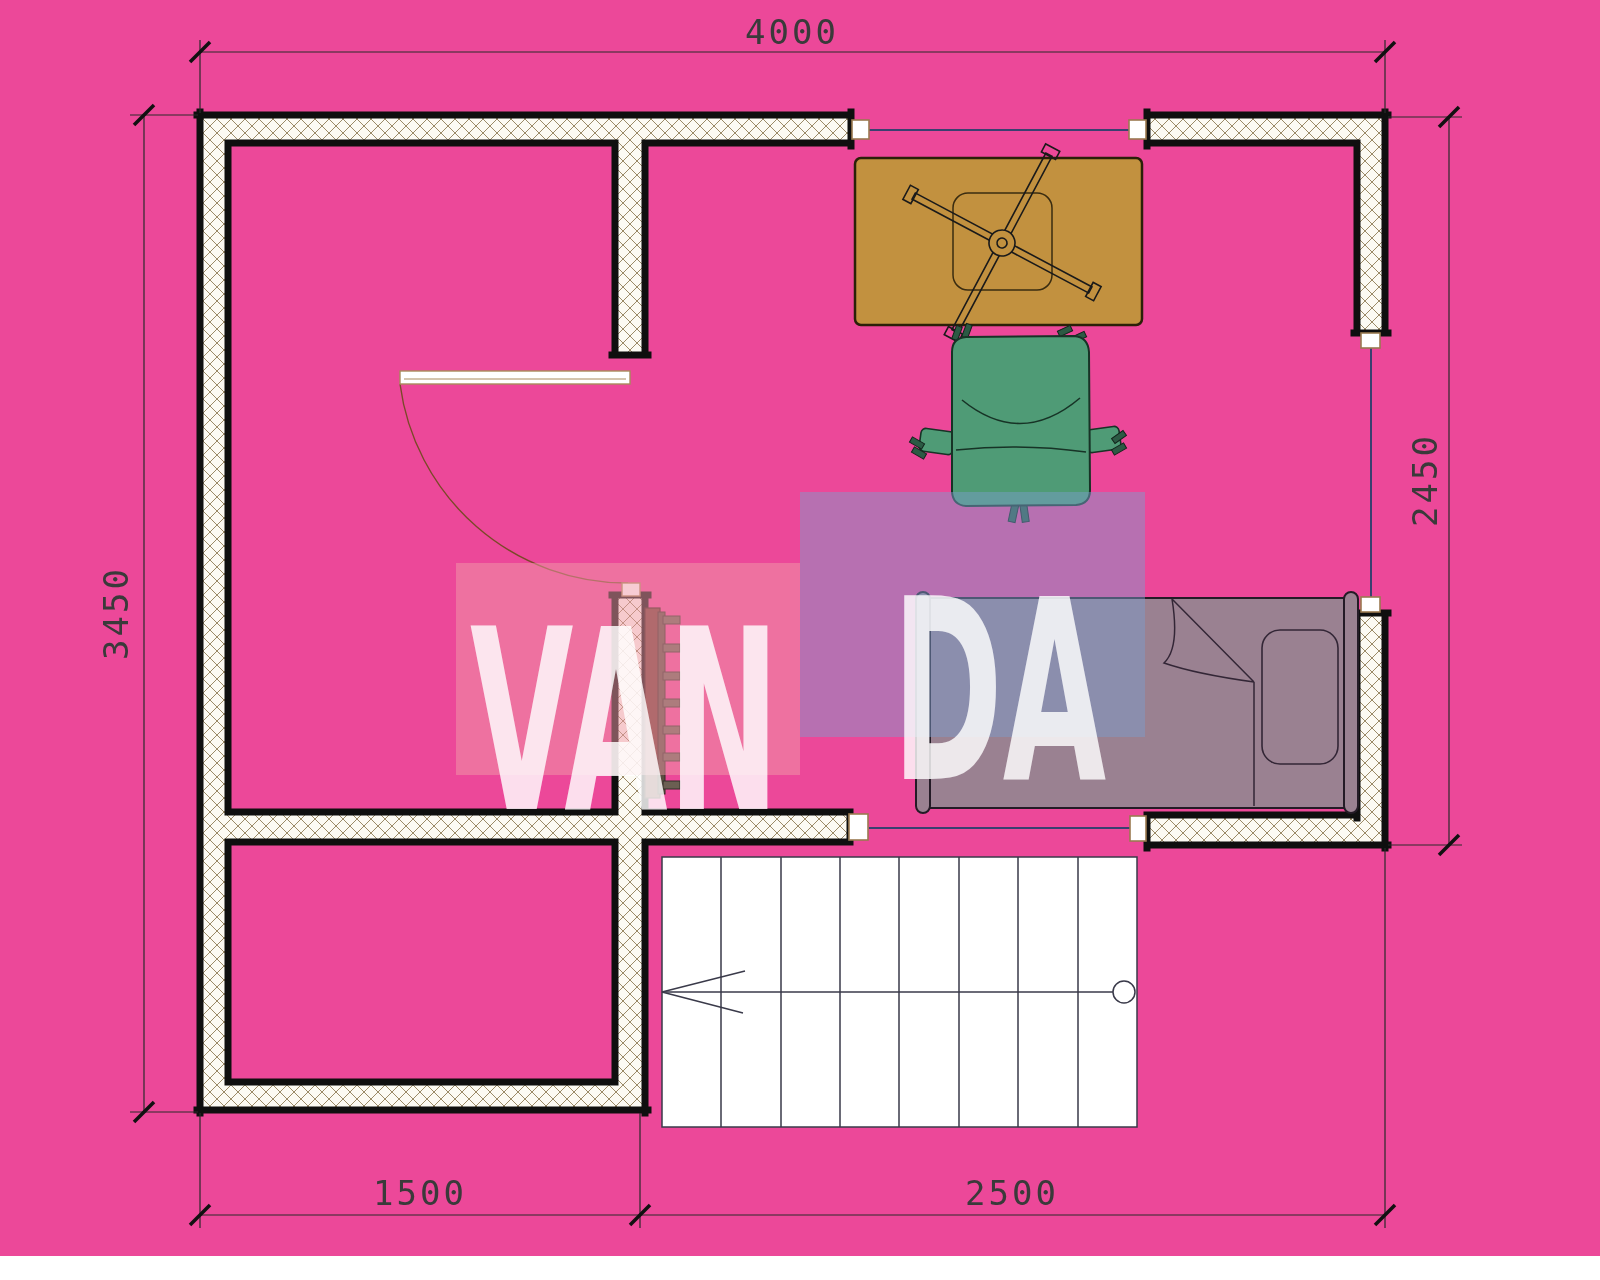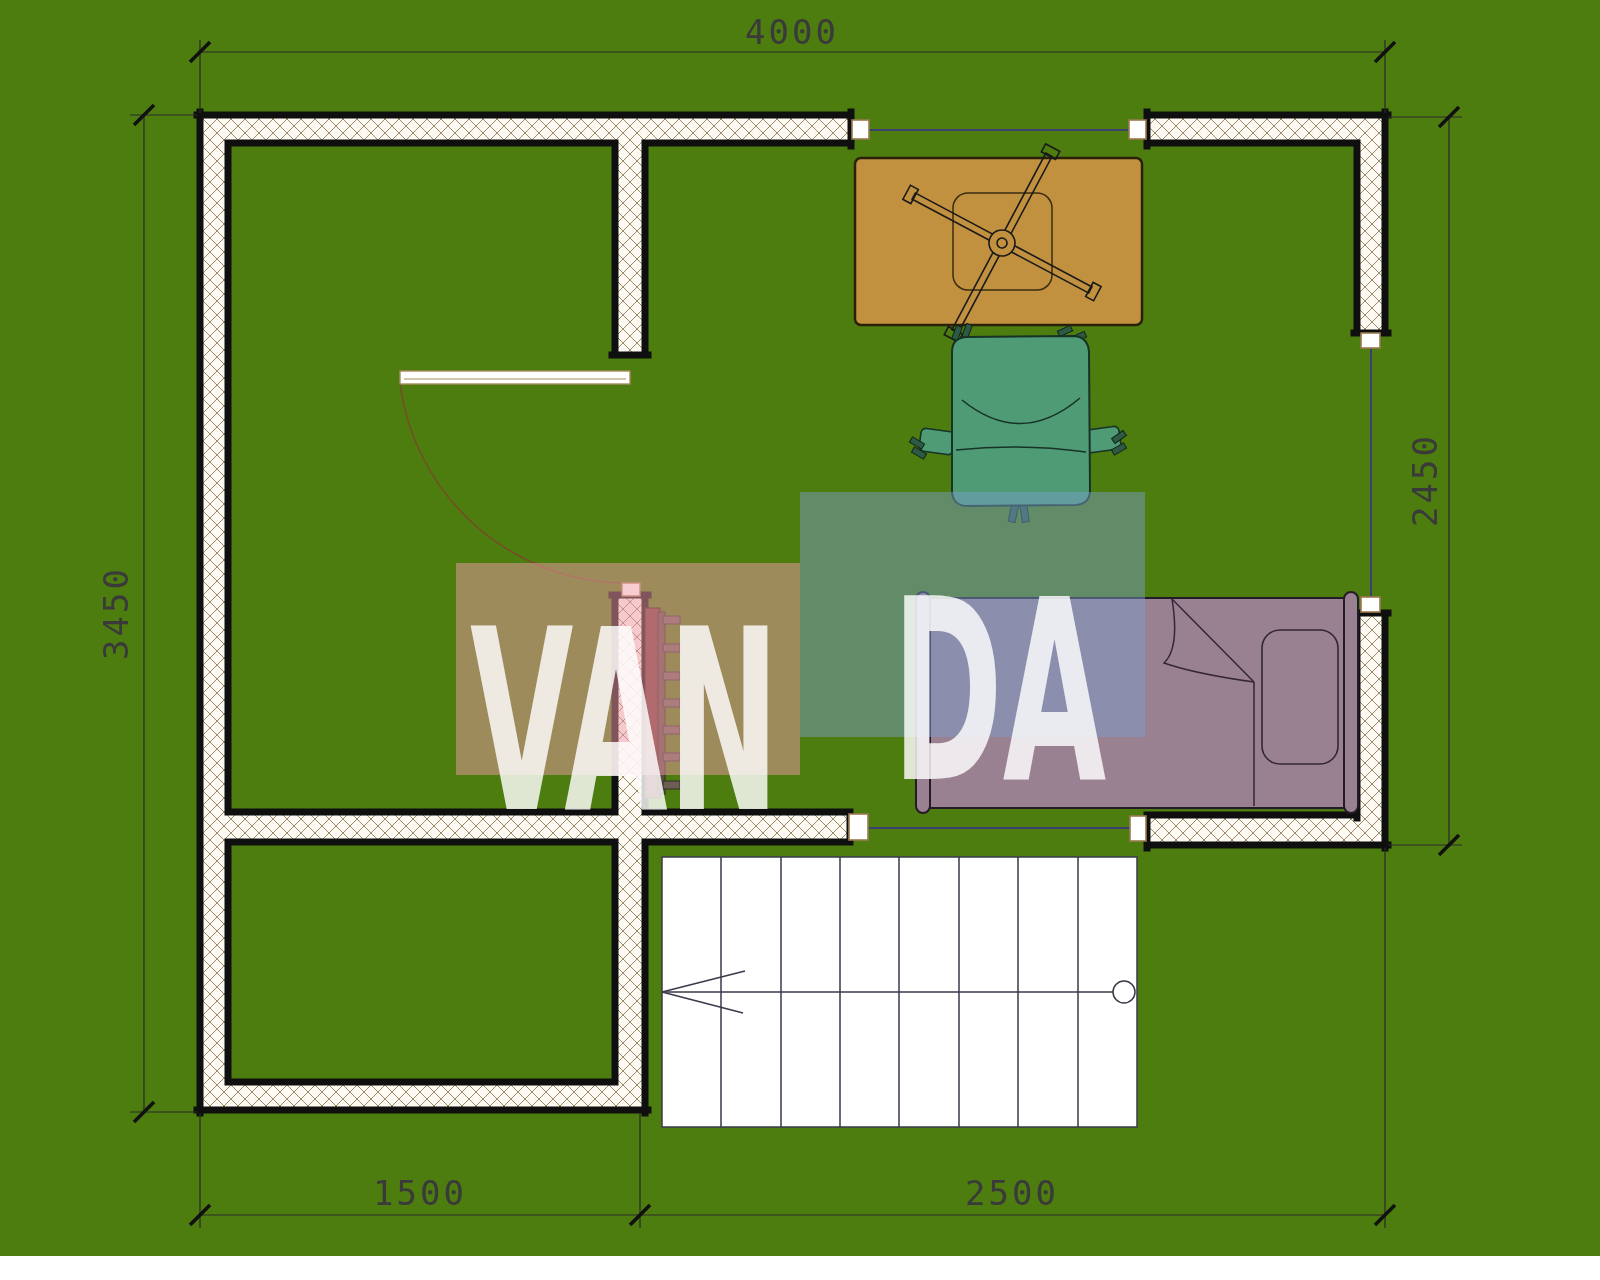--- a/index.html
+++ b/index.html
@@ -1,16 +1,16 @@
 <!DOCTYPE html>
 <html><head>
 <meta charset="utf-8">
 <style>
   html,body{margin:0;padding:0;background:#ffffff;}
-  #stage{position:relative;width:1600px;height:1256px;background:#4d7c0f;overflow:hidden;
+  #stage{position:relative;width:1600px;height:1256px;background:#ec4899;overflow:hidden;
          font-family:"DejaVu Sans","Liberation Sans",sans-serif;}
   #plan-svg{position:absolute;left:0;top:0;}
   .dim-text{font-family:"DejaVu Sans Mono","Liberation Mono",monospace;font-size:34px;
             fill:#3a3a3a;letter-spacing:3px;}
   .wm-block{position:absolute;}
   #wm-pink{left:456px;top:563px;width:344px;height:212px;background:rgba(240,153,168,0.50);}
   #wm-blue{left:800px;top:492px;width:345px;height:245px;background:rgba(123,157,205,0.47);}
   .wm-text{position:absolute;font-family:"DejaVu Sans","Liberation Sans",sans-serif;
            font-weight:bold;font-size:252px;line-height:1;color:rgba(255,255,255,0.82);
            transform:scaleX(0.53);transform-origin:left top;white-space:nowrap;}

